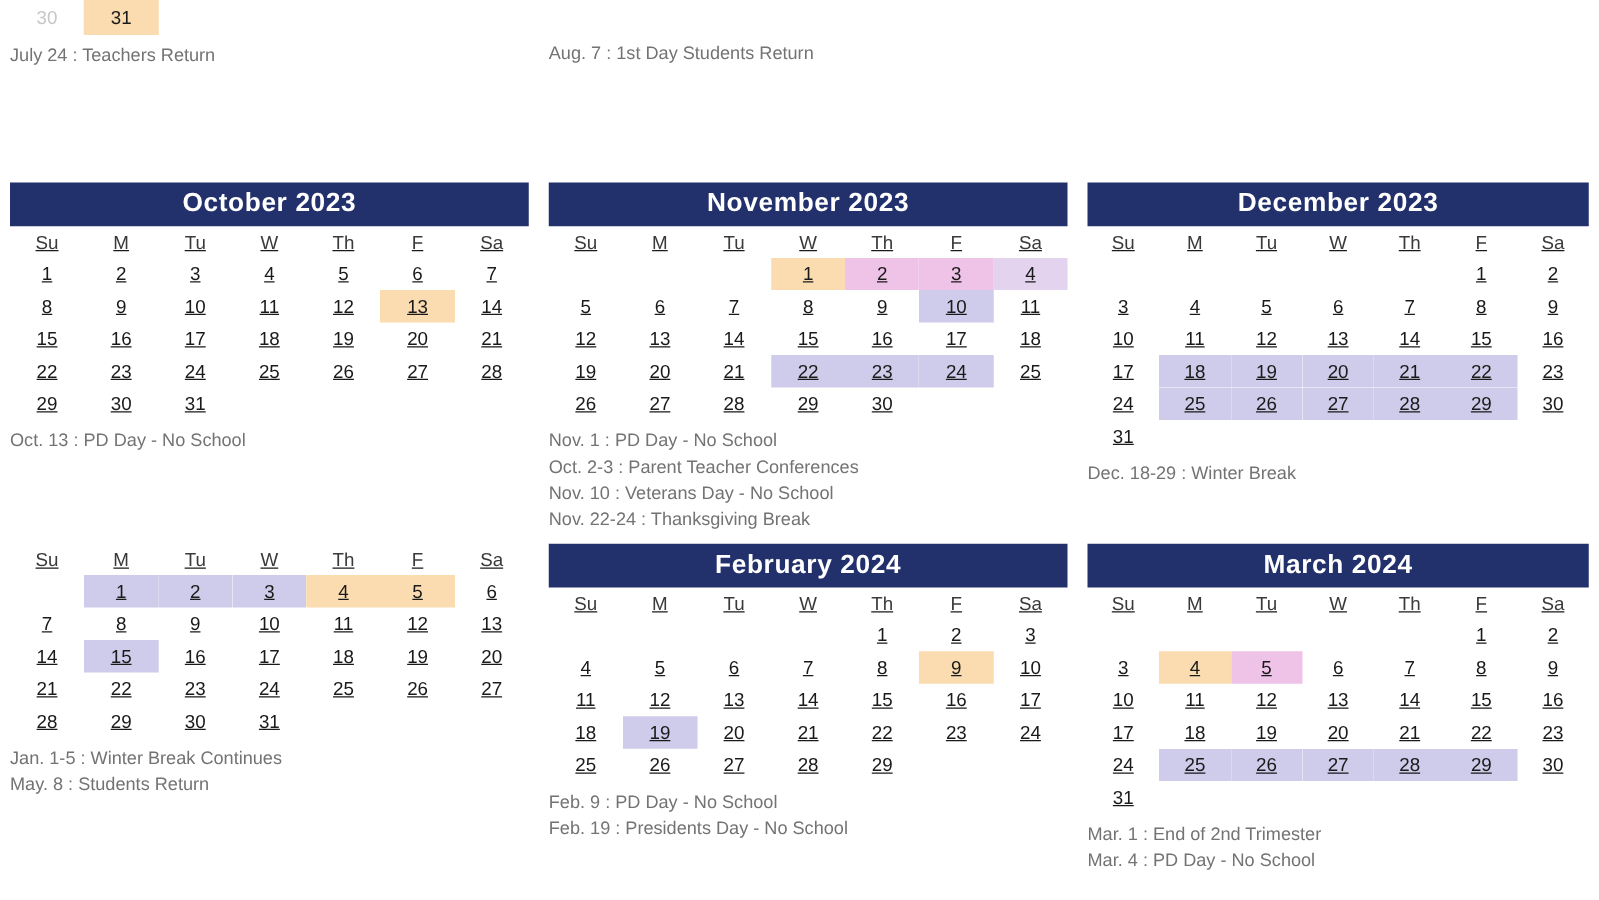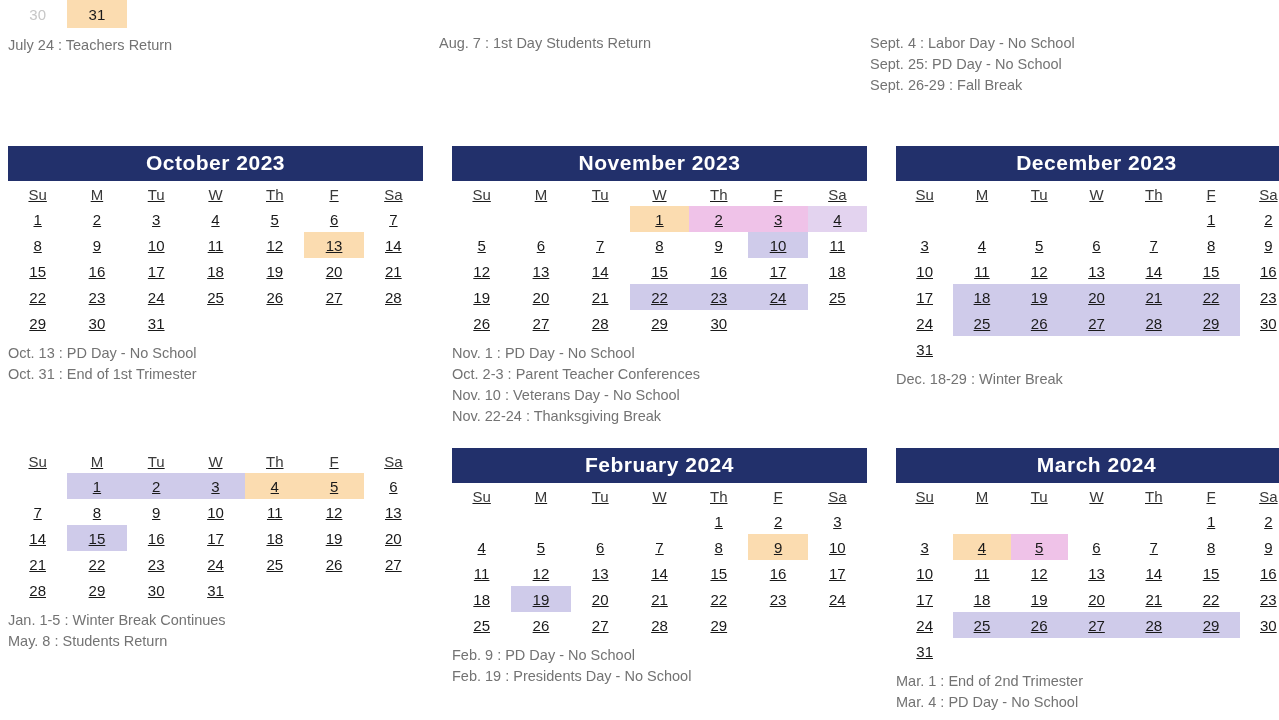--- a/index.html
+++ b/index.html
@@ -66,29 +66,24 @@
         </div>
     </div>
     <div class="col">
       <div style="height:26px"></div>
       <div class="notes" id="notes-top-mid">
           <div>Aug. 7 : 1st Day Students Return</div>
         </div>
     </div>
     <div class="col">
       <div style="height:26px"></div>
-      <div class="notes" id="notes-top-right">
-          <div>Sept. 4 : Labor Day - No School</div>
-          <div>Sept. 25: PD Day - No School</div>
-          <div>Sept. 26-29 : Fall Break</div>
-        </div>
     </div>
   </div>
 
-  <div class="sec" id="months-grid" style="position:absolute;top:146px;left:0;width:1279px;gap:13px;">
+  <div class="sec" id="months-grid" style="position:absolute;top:146px;left:0;width:1279px;">
       <div class="col">
         <div class="month">
           <div class="mhead">October 2023</div>
           <table class="cal">
             <thead>
               <tr>
                 <th>Su</th>
                 <th>M</th>
                 <th>Tu</th>
                 <th>W</th>
@@ -140,21 +135,20 @@
                 <td class=""><span class="bx">31</span></td>
                 <td class=""></td>
                 <td class=""></td>
                 <td class=""></td>
                 <td class=""></td>
               </tr>
             </tbody>
           </table>
           <div class="notes">
             <div>Oct. 13 : PD Day - No School</div>
-            <div>Oct. 31 : End of 1st Trimester</div>
           </div>
         </div>
       </div>
       <div class="col">
         <div class="month">
           <div class="mhead">November 2023</div>
           <table class="cal">
             <thead>
               <tr>
                 <th>Su</th>

